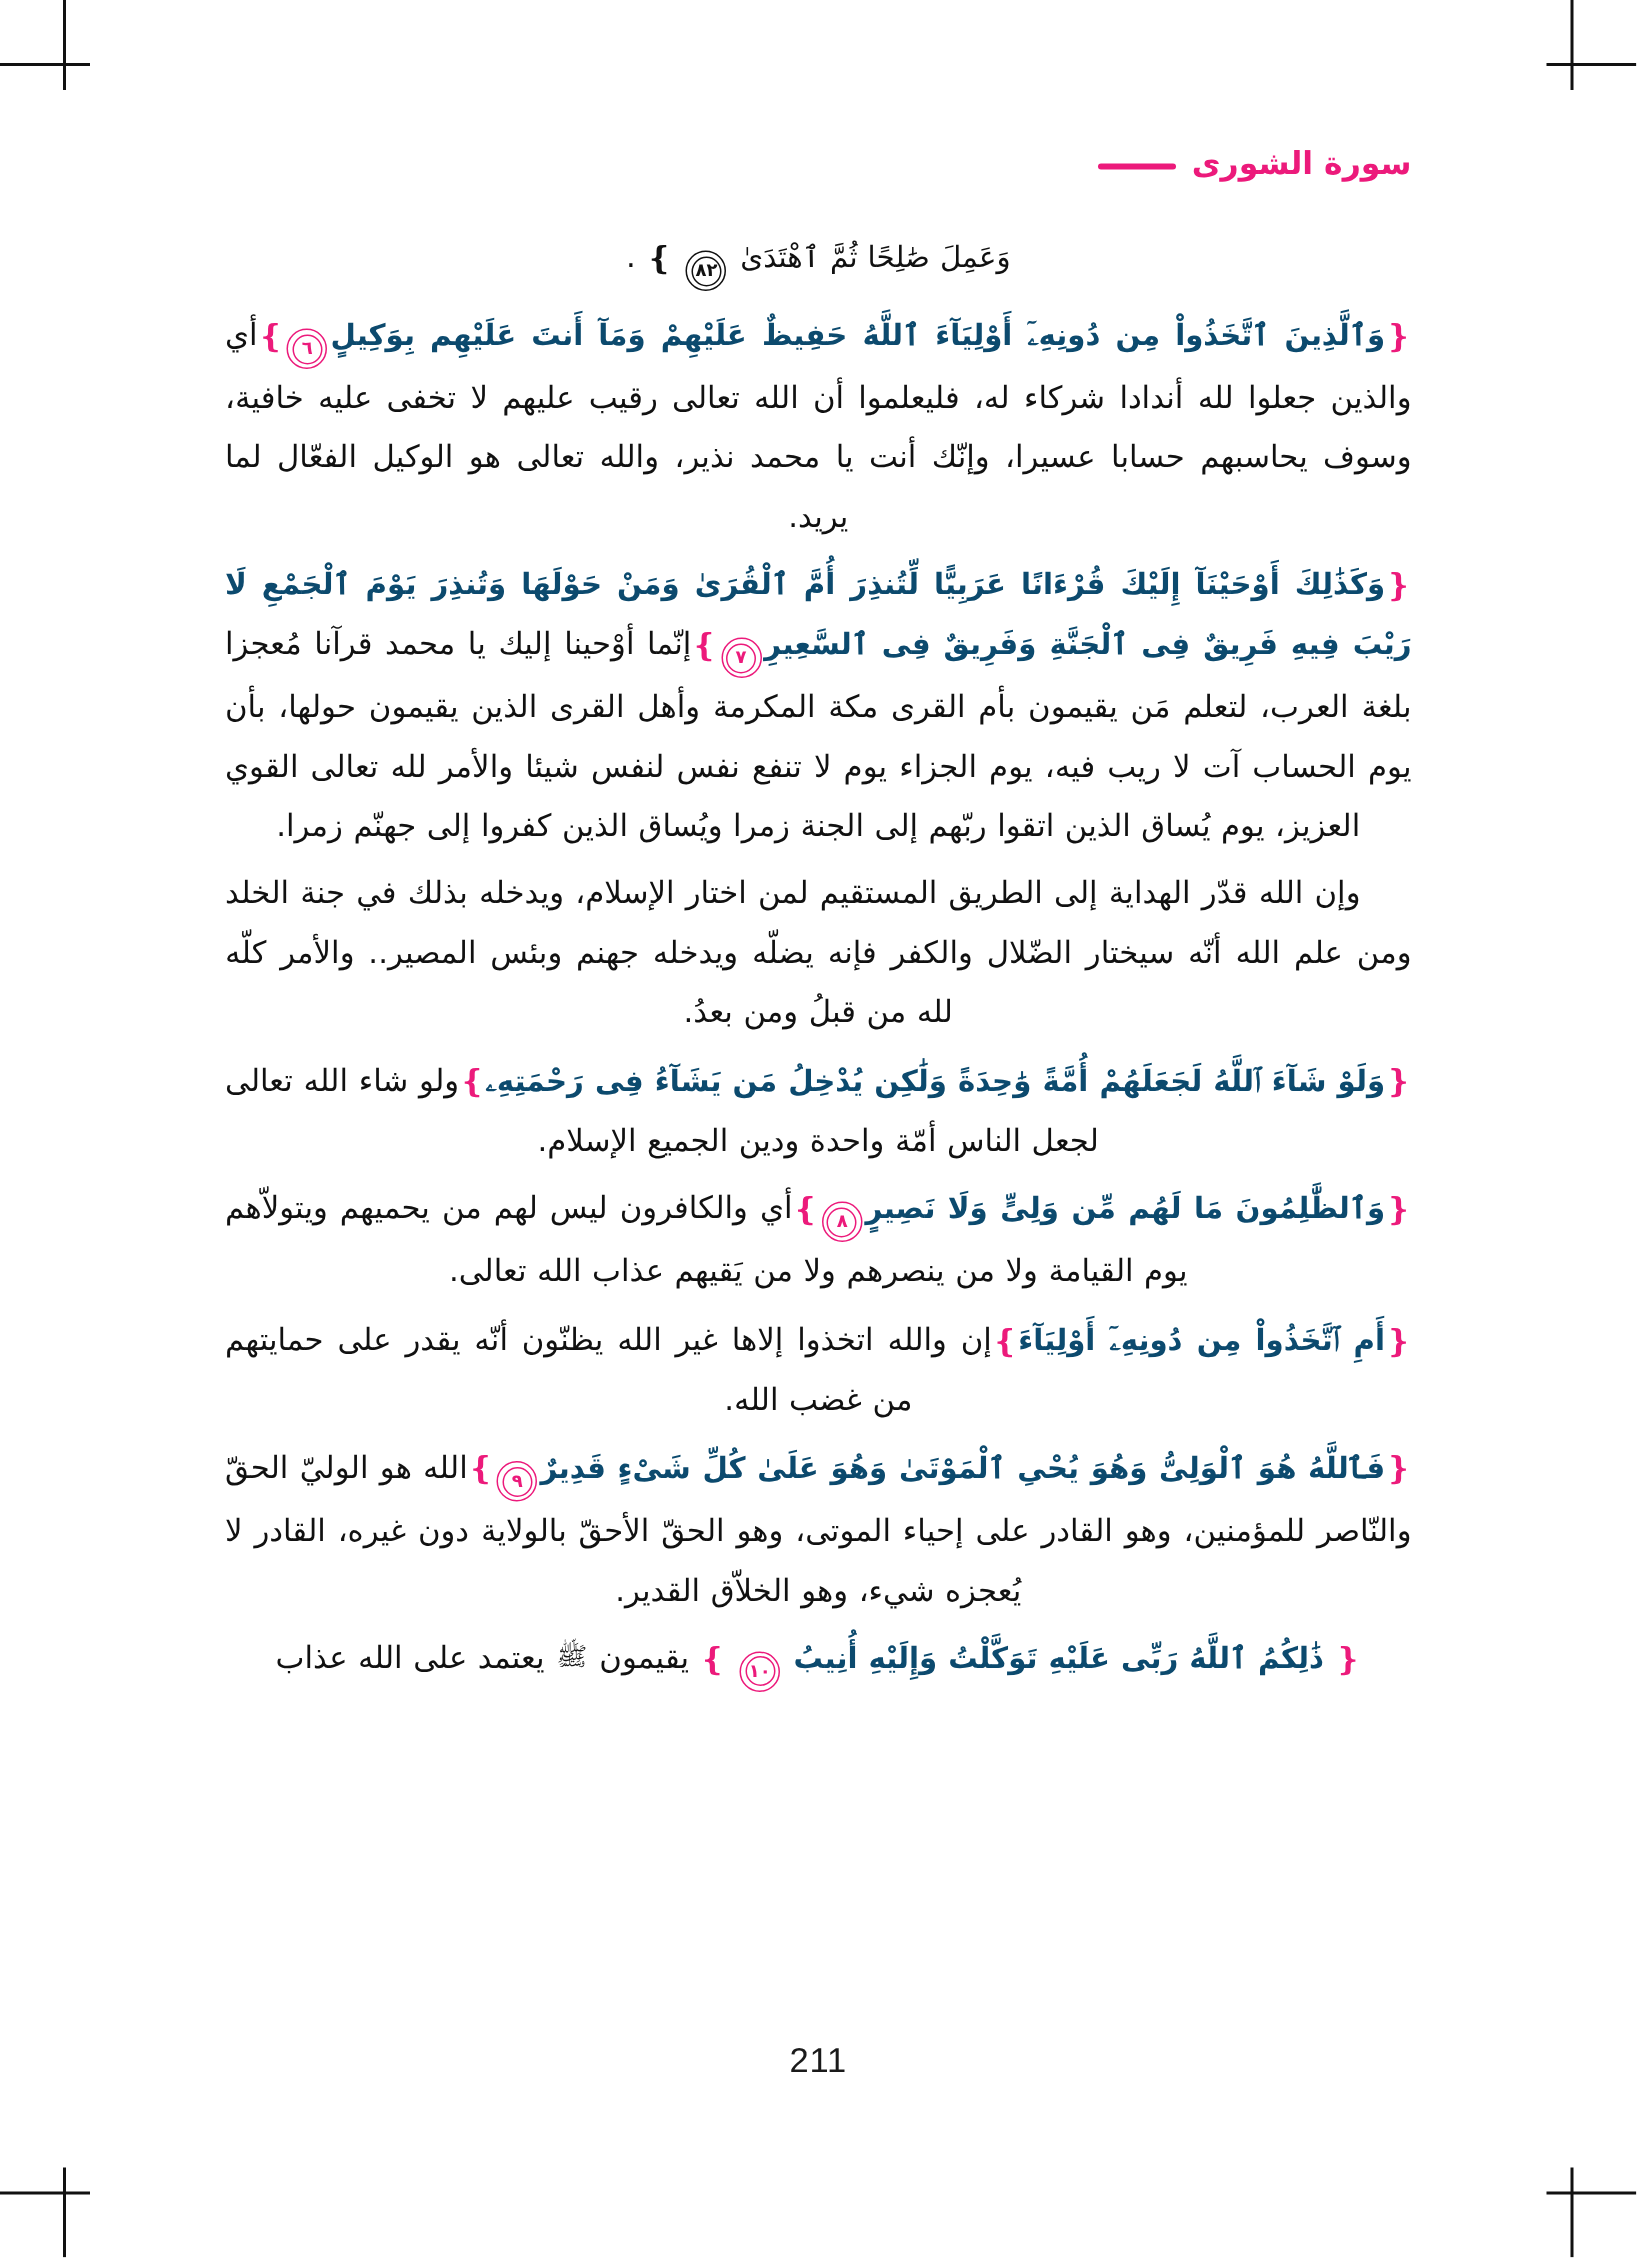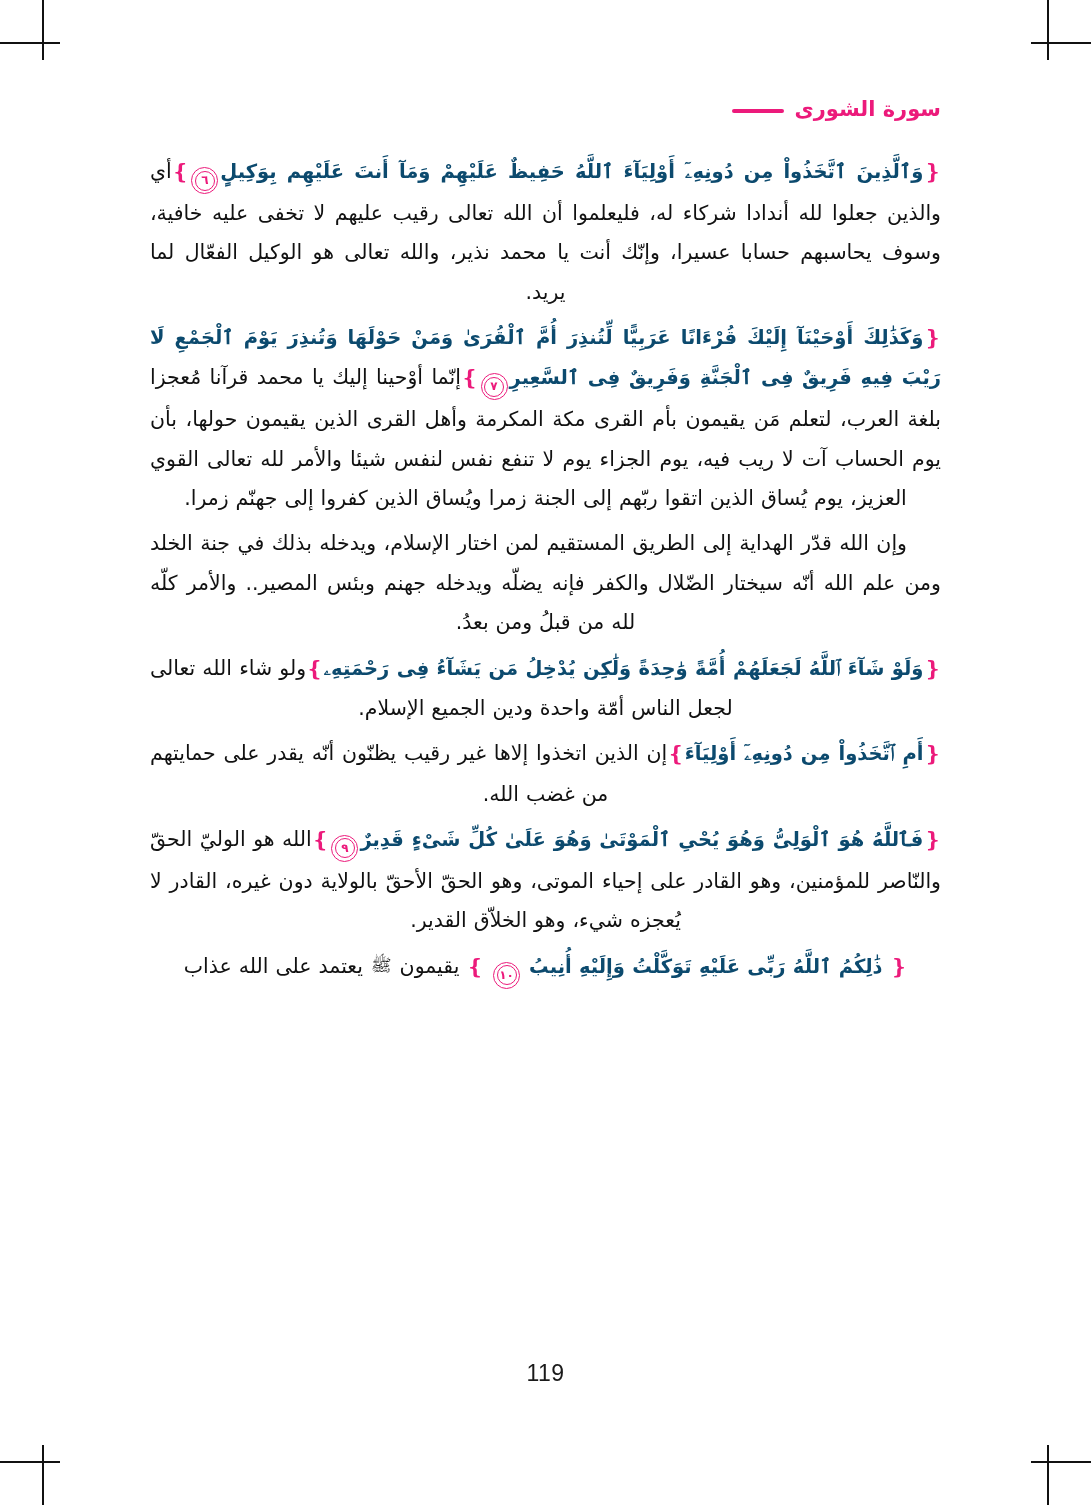--- a/index.html
+++ b/index.html
@@ -205,40 +205,50 @@
   <div class="crop h crop-br-h"></div>
   <div class="crop v crop-br-v"></div>
 
   <div class="content">
 
     <div class="runhead">
       <span class="runhead-title">سورة الشورى</span>
       <span class="runhead-rule"></span>
     </div>
 
+    <p class="block topline">
+      <span class="ayah black">وَعَمِلَ صَٰلِحًا ثُمَّ ٱهْتَدَىٰ</span>
+      <span class="ayah-num black">
+        <span class="ring"></span>
+        <span class="num">٨٢</span>
+      </span>
+      <span class="brk black">❵</span>
+      <span>.</span>
+    </p>
 
     <div id="blocks">
         <p class="block flush"><span class="brk">❴</span><span class="ayah">وَٱلَّذِينَ ٱتَّخَذُواْ مِن دُونِهِۦٓ أَوْلِيَآءَ ٱللَّهُ حَفِيظٌ عَلَيْهِمْ وَمَآ أَنتَ عَلَيْهِم بِوَكِيلٍ</span><span class="ayah-num"><span class="ring"></span><span class="num">٦</span></span><span class="brk">❵</span><span>أي والذين جعلوا لله أندادا شركاء له، فليعلموا أن الله تعالى رقيب عليهم لا تخفى عليه خافية، وسوف يحاسبهم حسابا عسيرا، وإنّك أنت يا محمد نذير، والله تعالى هو الوكيل الفعّال لما يريد.</span></p>
         <p class="block flush"><span class="brk">❴</span><span class="ayah">وَكَذَٰلِكَ أَوْحَيْنَآ إِلَيْكَ قُرْءَانًا عَرَبِيًّا لِّتُنذِرَ أُمَّ ٱلْقُرَىٰ وَمَنْ حَوْلَهَا وَتُنذِرَ يَوْمَ ٱلْجَمْعِ لَا رَيْبَ فِيهِ فَرِيقٌ فِى ٱلْجَنَّةِ وَفَرِيقٌ فِى ٱلسَّعِيرِ</span><span class="ayah-num"><span class="ring"></span><span class="num">٧</span></span><span class="brk">❵</span><span>إنّما أوْحينا إليك يا محمد قرآنا مُعجزا بلغة العرب، لتعلم مَن يقيمون بأم القرى مكة المكرمة وأهل القرى الذين يقيمون حولها، بأن يوم الحساب آت لا ريب فيه، يوم الجزاء يوم لا تنفع نفس لنفس شيئا والأمر لله تعالى القوي العزيز، يوم يُساق الذين اتقوا ربّهم إلى الجنة زمرا ويُساق الذين كفروا إلى جهنّم زمرا.</span></p>
         <p class="block indent-first"><span>وإن الله قدّر الهداية إلى الطريق المستقيم لمن اختار الإسلام، ويدخله بذلك في جنة الخلد ومن علم الله أنّه سيختار الضّلال والكفر فإنه يضلّه ويدخله جهنم وبئس المصير.. والأمر كلّه لله من قبلُ ومن بعدُ.</span></p>
         <p class="block flush"><span class="brk">❴</span><span class="ayah">وَلَوْ شَآءَ ٱللَّهُ لَجَعَلَهُمْ أُمَّةً وَٰحِدَةً وَلَٰكِن يُدْخِلُ مَن يَشَآءُ فِى رَحْمَتِهِۦ</span><span class="brk">❵</span><span>ولو شاء الله تعالى لجعل الناس أمّة واحدة ودين الجميع الإسلام.</span></p>
-        <p class="block flush"><span class="brk">❴</span><span class="ayah">أَمِ ٱتَّخَذُواْ مِن دُونِهِۦٓ أَوْلِيَآءَ</span><span class="brk">❵</span><span>إن الذين اتخذوا إلاها غير رقيب يظنّون أنّه يقدر على حمايتهم من غضب الله.</span></p>
+        <p class="block flush"><span class="brk">❴</span><span class="ayah">وَٱلظَّٰلِمُونَ مَا لَهُم مِّن وَلِىٍّ وَلَا نَصِيرٍ</span><span class="ayah-num"><span class="ring"></span><span class="num">٨</span></span><span class="brk">❵</span><span>أي والكافرون ليس لهم من يحميهم ويتولاّهم يوم القيامة ولا من ينصرهم ولا من يَقيهم عذاب الله تعالى.</span></p>
+        <p class="block flush"><span class="brk">❴</span><span class="ayah">أَمِ ٱتَّخَذُواْ مِن دُونِهِۦٓ أَوْلِيَآءَ</span><span class="brk">❵</span><span>إن والله اتخذوا إلاها غير الله يظنّون أنّه يقدر على حمايتهم من غضب الله.</span></p>
         <p class="block flush"><span class="brk">❴</span><span class="ayah">فَٱللَّهُ هُوَ ٱلْوَلِىُّ وَهُوَ يُحْىِ ٱلْمَوْتَىٰ وَهُوَ عَلَىٰ كُلِّ شَىْءٍ قَدِيرٌ</span><span class="ayah-num"><span class="ring"></span><span class="num">٩</span></span><span class="brk">❵</span><span>الله هو الوليّ الحقّ والنّاصر للمؤمنين، وهو القادر على إحياء الموتى، وهو الحقّ الأحقّ بالولاية دون غيره، القادر لا يُعجزه شيء، وهو الخلاّق القدير.</span></p>
       </div>
 
     <p class="block flush">
       <span class="brk">❴</span>
       <span class="ayah">ذَٰلِكُمُ ٱللَّهُ رَبِّى عَلَيْهِ تَوَكَّلْتُ وَإِلَيْهِ أُنِيبُ</span>
       <span class="ayah-num">
         <span class="ring"></span>
         <span class="num">١٠</span>
       </span>
       <span class="brk">❵</span>
       <span>يقيمون</span>
       <span class="salawat">ﷺ</span>
       <span>يعتمد على الله عذاب</span>
     </p>
 
   </div>
 
-  <div class="folio">119</div>
+  <div class="folio">211</div>
 
 </div>
 
 </body></html>

